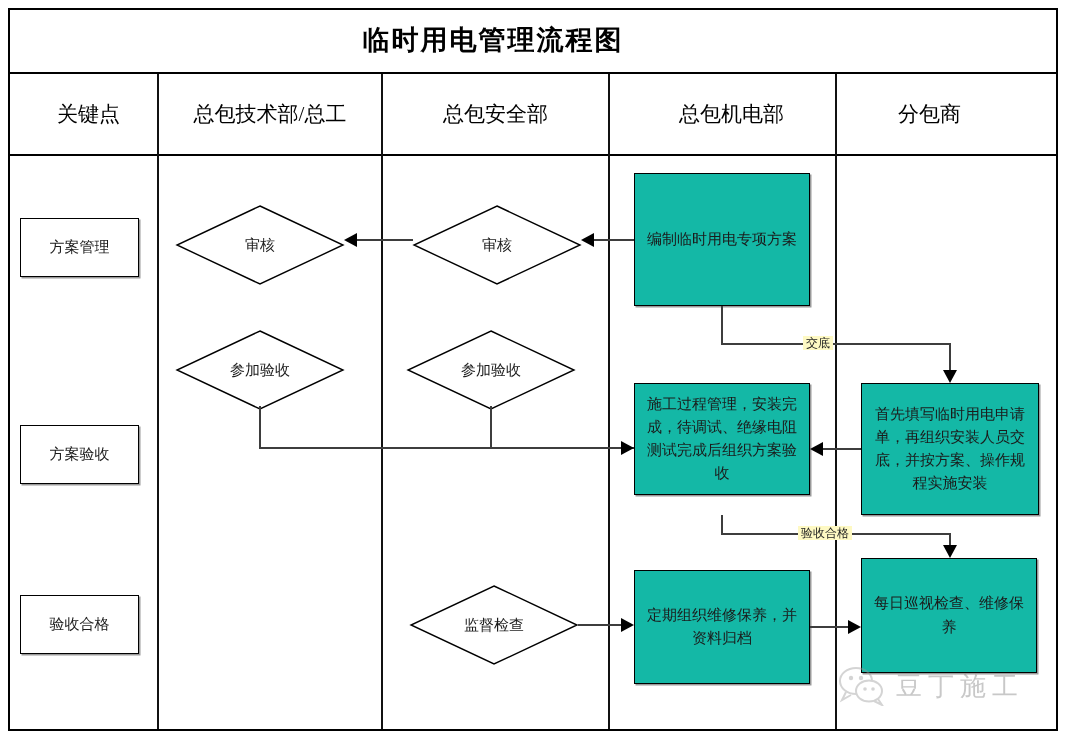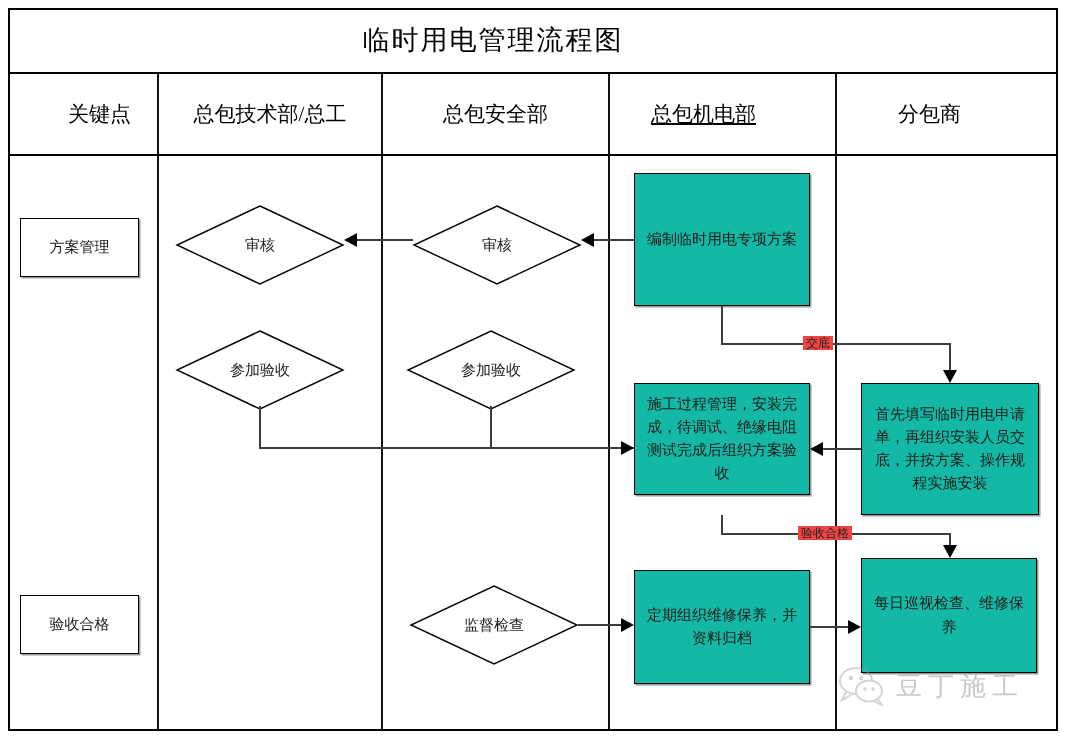--- a/index.html
+++ b/index.html
@@ -5,21 +5,21 @@
   html,body{margin:0;padding:0;background:#ffffff;}
   body{font-family:"Liberation Serif","DejaVu Serif",serif;}
   #stage{position:relative;width:1066px;height:739px;background:#fff;overflow:hidden;}
 
   
   .frame{position:absolute;left:8px;top:8px;width:1050px;height:723px;border:2px solid #000;box-sizing:border-box;}
   .hline{position:absolute;background:#000;height:2px;}
   .vline{position:absolute;background:#111;width:2px;}
 
   .title{position:absolute;left:8px;top:8px;width:970px;height:64px;display:flex;align-items:center;justify-content:center;
-         font-size:27px;font-weight:400;color:#000;letter-spacing:2px;}
+         font-size:27px;font-weight:700;color:#000;letter-spacing:2px;}
   .colhead{position:absolute;top:74px;height:80px;display:flex;align-items:center;justify-content:center;font-size:21px;color:#000;}
 
   
   .keybox{position:absolute;border:1.5px solid #000;background:#fff;display:flex;align-items:center;justify-content:center;
           font-size:15px;color:#1b1b1b;box-shadow:1.5px 1.5px 0 #9a9a9a;}
 
   
   .pbox{position:absolute;border:1.5px solid #000;background:#14b8a6;display:flex;align-items:center;justify-content:center;
         text-align:center;font-size:15px;line-height:1.55;color:#1b1b1b;padding:4px 8px;box-sizing:border-box;
         box-shadow:1.5px 1.5px 0 #9a9a9a;}
@@ -31,21 +31,21 @@
             font-size:15px;color:#1b1b1b;pointer-events:none;}
 
   
   .ln{position:absolute;background:#3d3d3d;}
   .lnh{height:1.6px;}
   .lnv{width:1.6px;}
   .arr{position:absolute;width:0;height:0;}
   .arr-l{border-top:7px solid transparent;border-bottom:7px solid transparent;border-right:13px solid #000;}
   .arr-r{border-top:7px solid transparent;border-bottom:7px solid transparent;border-left:13px solid #000;}
   .arr-d{border-left:7px solid transparent;border-right:7px solid transparent;border-top:13px solid #000;}
-  .edgelbl{position:absolute;background:#ef4444;font-size:12px;color:#222;padding:0 3px;line-height:14px;white-space:nowrap;}
+  .edgelbl{position:absolute;background:#fef9c3;font-size:12px;color:#222;padding:0 3px;line-height:14px;white-space:nowrap;}
 
   
   .wm{position:absolute;left:838px;top:655px;width:222px;height:62px;display:flex;align-items:center;gap:8px;
       opacity:.42;pointer-events:none;}
   .wm .wtxt{font-size:26px;color:#7d7d7d;letter-spacing:6px;font-family:"Liberation Serif",serif;}
   .wm svg{display:block;}
 </style>
 </head>
 <body>
 
@@ -55,28 +55,31 @@
   <div class="hline" style="left:8px;top:72px;width:1050px;"></div>
   <div class="hline" style="left:8px;top:154px;width:1050px;"></div>
 
   <div class="vline" style="left:157px;top:74px;height:655px;"></div>
   <div class="vline" style="left:381px;top:74px;height:655px;"></div>
   <div class="vline" style="left:608px;top:74px;height:655px;"></div>
   <div class="vline" style="left:835px;top:74px;height:655px;"></div>
 
   <div class="title">临时用电管理流程图</div>
 
-  <div class="colhead" style="left:21px;width:157px;">关键点</div>
+  <div class="colhead" style="left:10px;width:157px;">关键点</div>
   <div class="colhead" style="left:159px;width:222px;">总包技术部/总工</div>
   <div class="colhead" style="left:383px;width:225px;">总包安全部</div>
-  <div class="colhead" style="left:610px;width:187px;text-decoration:underline;">总包机电部</div>
+  <div class="colhead" style="left:638px;width:187px;">总包机电部</div>
   <div class="colhead" style="left:837px;width:185px;">分包商</div>
 
   <div class="keybox" style="left:20px;top:218px;width:117px;height:57px;">
     <span>方案管理</span>
+  </div>
+  <div class="keybox" style="left:20px;top:425px;width:117px;height:57px;">
+    <span>方案验收</span>
   </div>
   <div class="keybox" style="left:20px;top:595px;width:117px;height:57px;">
     <span>验收合格</span>
   </div>
 
   <div class="pbox" style="left:634px;top:173px;width:176px;height:133px;">
     <span>编制临时用电专项方案</span>
   </div>
 
   <div class="pbox" style="left:634px;top:383px;width:176px;height:112px;">

